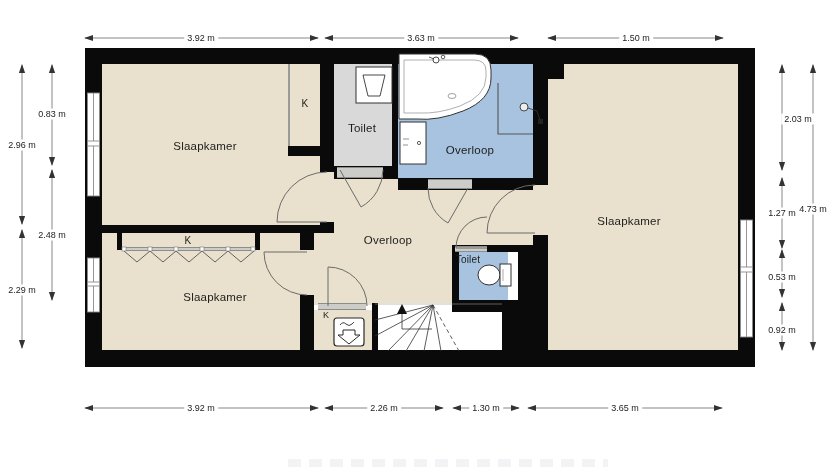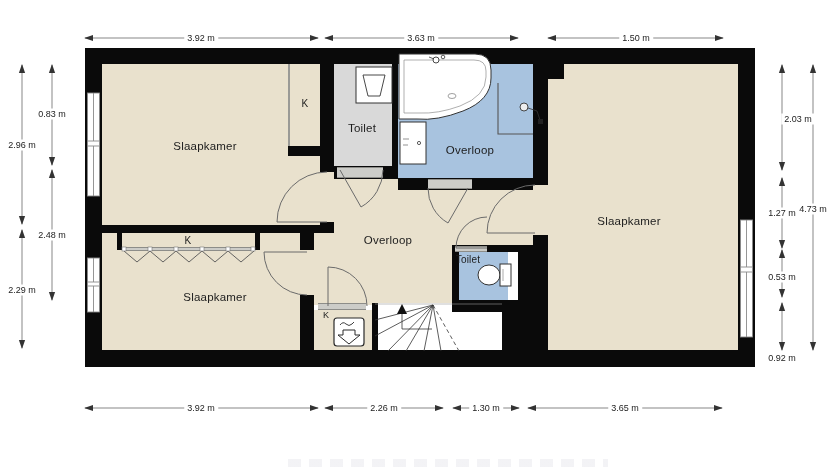--- a/index.html
+++ b/index.html
@@ -214,17 +214,17 @@
   <span class="dimlab" style="left:384px;top:408px;">2.26 m</span>
   <span class="dimlab" style="left:486px;top:408px;">1.30 m</span>
   <span class="dimlab" style="left:625px;top:408px;text-align:center;">3.65 m</span>
   <span class="dimlab" style="left:22px;top:145px;">2.96 m</span>
   <span class="dimlab" style="left:22px;top:290px;">2.29 m</span>
   <span class="dimlab" style="left:52px;top:114px;">0.83 m</span>
   <span class="dimlab" style="left:52px;top:235px;">2.48 m</span>
   <span class="dimlab" style="left:782px;top:119px;margin-left:16px;">2.03 m</span>
   <span class="dimlab" style="left:782px;top:213px;">1.27 m</span>
   <span class="dimlab" style="left:782px;top:277px;">0.53 m</span>
-  <span class="dimlab" style="left:782px;top:330px;margin-top:28px;">0.92 m</span>
+  <span class="dimlab" style="left:782px;top:330px;">0.92 m</span>
   <span class="dimlab" style="left:813px;top:209px;">4.73 m</span>
 
   <div class="cutoff"></div>
 </div>
 
 </body></html>

